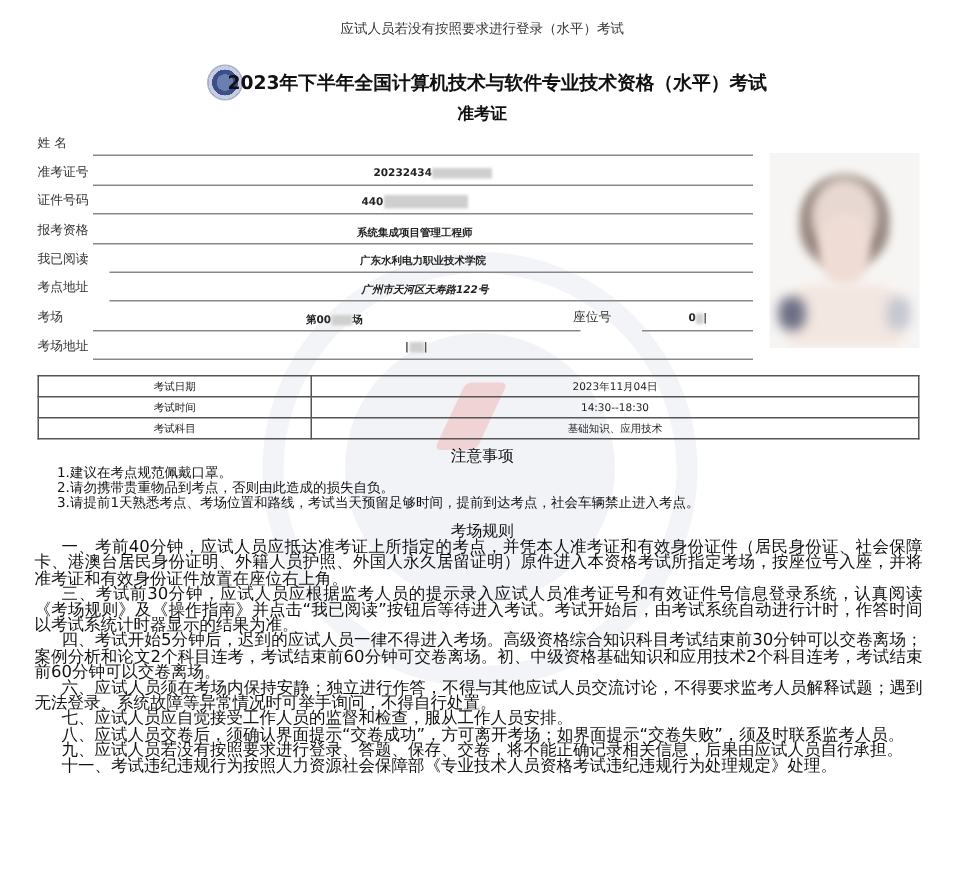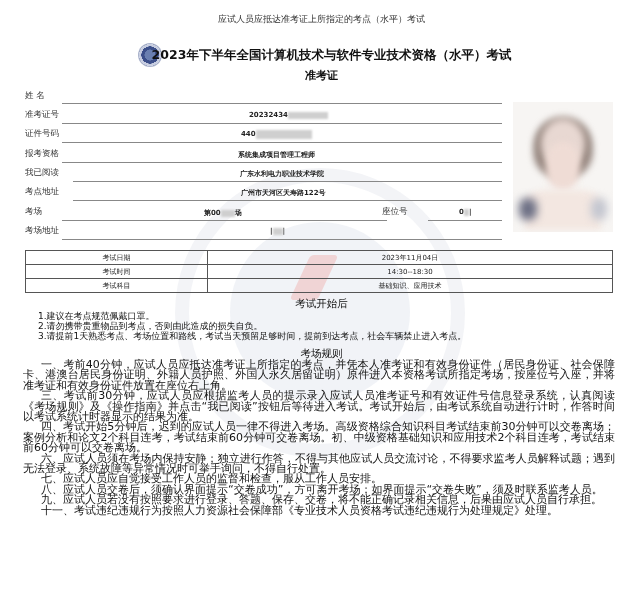--- a/index.html
+++ b/index.html
@@ -42,21 +42,21 @@
   .rules { left:23px; width:592px; font-size:11px; line-height:10.4px; color:#111; }
   .rules p { margin:0; text-indent:18px; text-align:justify; }
 </style>
 </head>
 <body>
 
 <div class="abs watermark"></div>
 <div class="abs watermark-inner"></div>
 <div class="abs watermark-red"></div>
 
-<div class="abs top-caption">应试人员应抵达准考证上所指定的考点（水平）考试</div>
+<div class="abs top-caption">应试人员若没有按照要求进行登录（水平）考试</div>
 <div class="abs logo"></div>
 <div class="abs main-title">2023年下半年全国计算机技术与软件专业技术资格（水平）考试</div>
 <div class="abs sub-title">准考证</div>
 
 <div>
   <div class="abs row-label" style="top:90px;">姓  名</div>
   <div class="abs row-line" style="left:62px; width:440px; top:103px;"></div>
 
   <div class="abs row-label" style="top:109px;">准考证号</div>
   <div class="abs row-value" style="left:249px; top:111px;text-align:center;"><span>20232434</span><span class="blur" style="width:40px;"></span></div>
@@ -68,21 +68,21 @@
 
   <div class="abs row-label" style="top:148px;">报考资格</div>
   <div class="abs row-value" style="left:238px; top:150px;">系统集成项目管理工程师</div>
   <div class="abs row-line" style="left:62px; width:440px; top:162px;"></div>
 
   <div class="abs row-label" style="top:167px;">我已阅读</div>
   <div class="abs row-value" style="left:240px; top:169px;">广东水利电力职业技术学院</div>
   <div class="abs row-line" style="left:73px; width:429px; top:181px;"></div>
 
   <div class="abs row-label" style="top:186px;">考点地址</div>
-  <div class="abs row-value" style="left:241px; top:188px;">广州市天河区天寿路122号</div>
+  <div class="abs row-value" style="left:241px; top:188px;font-style:italic;">广州市天河区天寿路122号</div>
   <div class="abs row-line" style="left:73px; width:429px; top:200px;"></div>
 
   <div class="abs row-label" style="top:206px;">考场</div>
   <div class="abs row-value" style="left:204px; top:208px;"><span>第00</span><span class="blur" style="width:14px;"></span><span>场</span></div>
   <div class="abs row-line" style="left:62px; width:325px; top:220px;"></div>
   <div class="abs row-label" style="left:382px; top:206px;">座位号</div>
   <div class="abs row-value" style="left:459px; top:208px;"><span>0</span><span class="blur" style="width:5px;"></span>|</div>
   <div class="abs row-line" style="left:428px; width:74px; top:220px;"></div>
 
   <div class="abs row-label" style="top:225px;">考场地址</div>
@@ -108,21 +108,21 @@
     <td class="k">考试时间</td>
     <td>14:30--18:30</td>
   </tr>
   <tr>
     <td class="k">考试科目</td>
     <td>基础知识、应用技术</td>
   </tr>
 </tbody>
   </table>
 
-<div class="abs section-title" style="top:297px;">考试开始后</div>
+<div class="abs section-title" style="top:297px;">注意事项</div>
 <div class="abs notice" style="top:311px;">1.建议在考点规范佩戴口罩。</div>
 <div class="abs notice" style="top:321px;">2.请勿携带贵重物品到考点，否则由此造成的损失自负。</div>
 <div class="abs notice" style="top:331px;">3.请提前1天熟悉考点、考场位置和路线，考试当天预留足够时间，提前到达考点，社会车辆禁止进入考点。</div>
 
 <div class="abs section-title" style="top:347px;">考场规则</div>
 <div class="abs rules" style="top:360px;">
   <p>一、考前40分钟，应试人员应抵达准考证上所指定的考点，并凭本人准考证和有效身份证件（居民身份证、社会保障卡、港澳台居民身份证明、外籍人员护照、外国人永久居留证明）原件进入本资格考试所指定考场，按座位号入座，并将准考证和有效身份证件放置在座位右上角。</p>
   <p>三、考试前30分钟，应试人员应根据监考人员的提示录入应试人员准考证号和有效证件号信息登录系统，认真阅读《考场规则》及《操作指南》并点击“我已阅读”按钮后等待进入考试。考试开始后，由考试系统自动进行计时，作答时间以考试系统计时器显示的结果为准。</p>
   <p>四、考试开始5分钟后，迟到的应试人员一律不得进入考场。高级资格综合知识科目考试结束前30分钟可以交卷离场；案例分析和论文2个科目连考，考试结束前60分钟可交卷离场。初、中级资格基础知识和应用技术2个科目连考，考试结束前60分钟可以交卷离场。</p>
   <p>六、应试人员须在考场内保持安静；独立进行作答，不得与其他应试人员交流讨论，不得要求监考人员解释试题；遇到无法登录、系统故障等异常情况时可举手询问，不得自行处置。</p>

